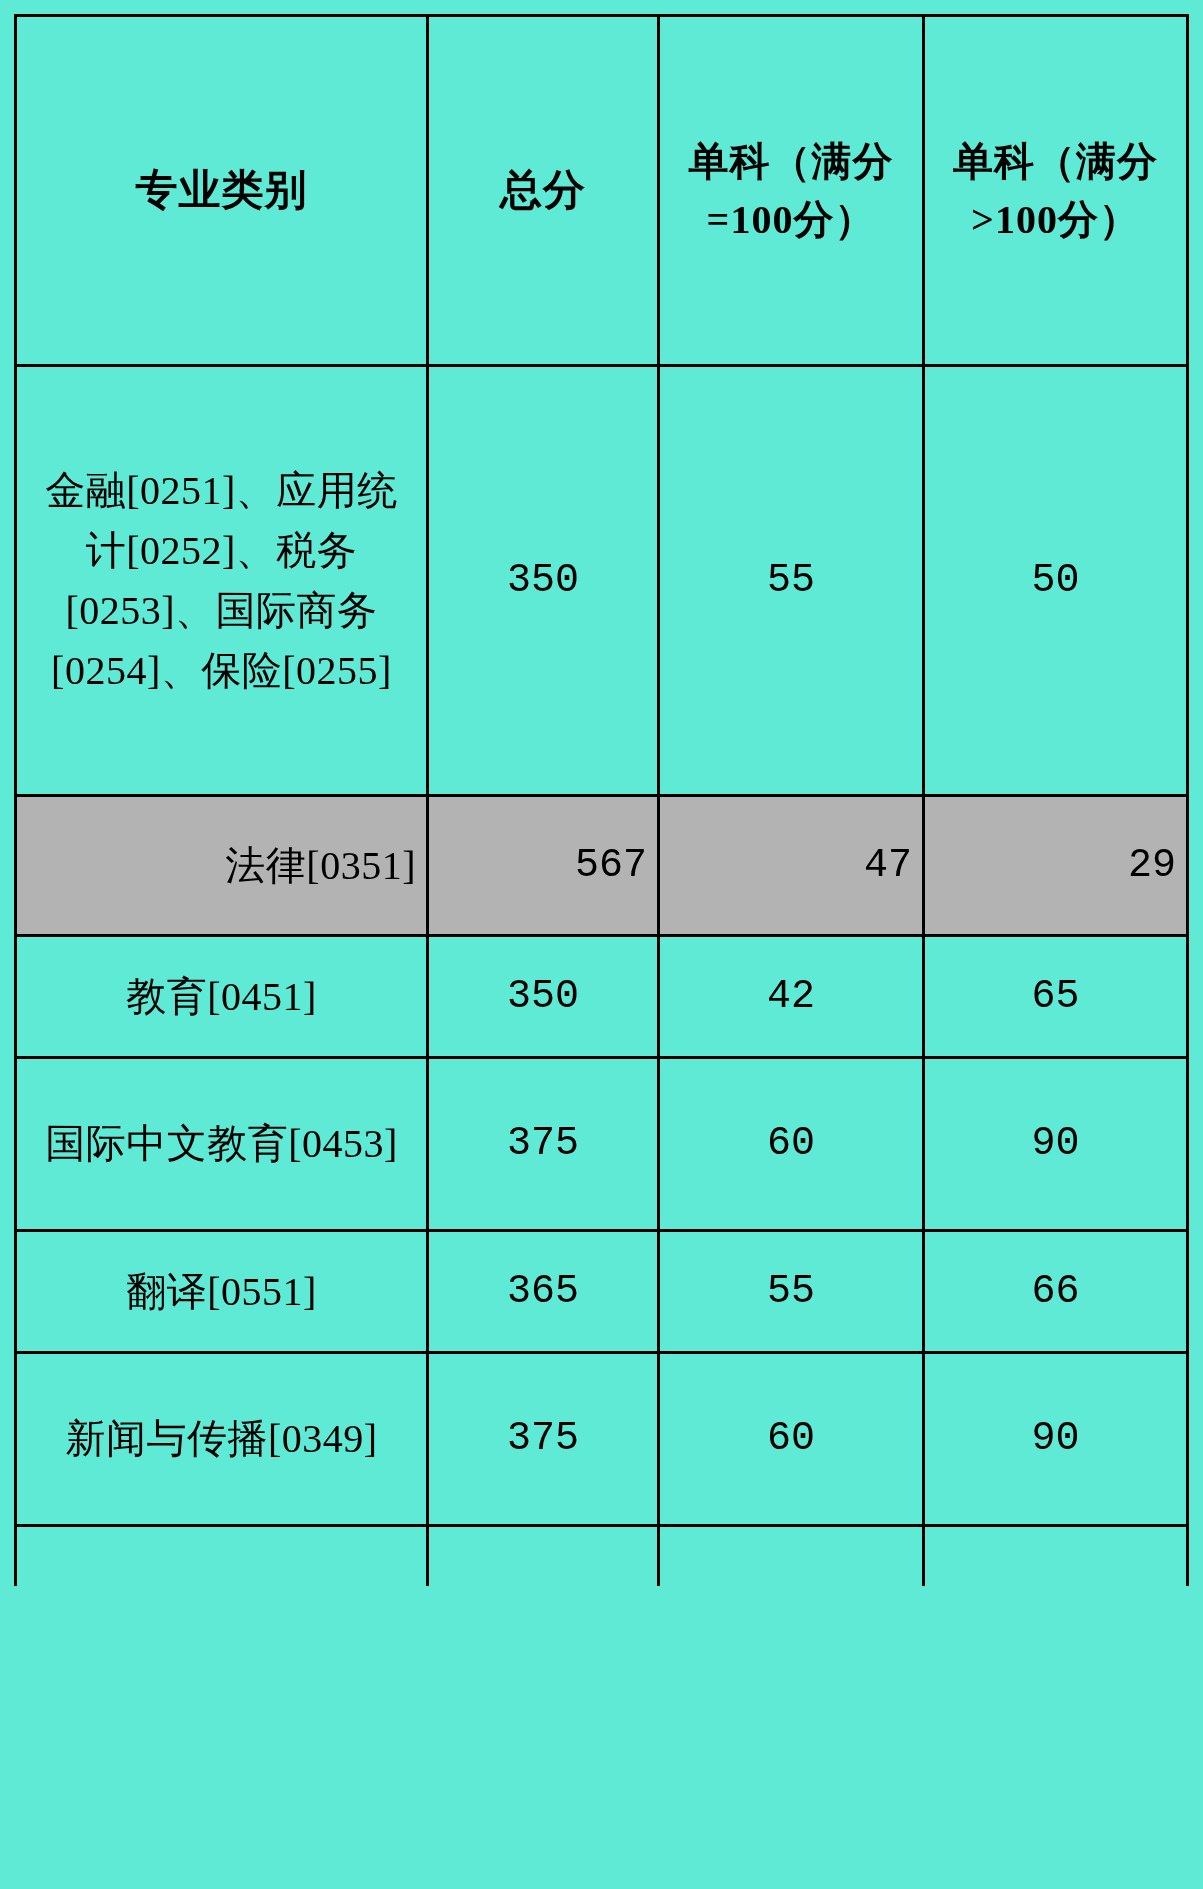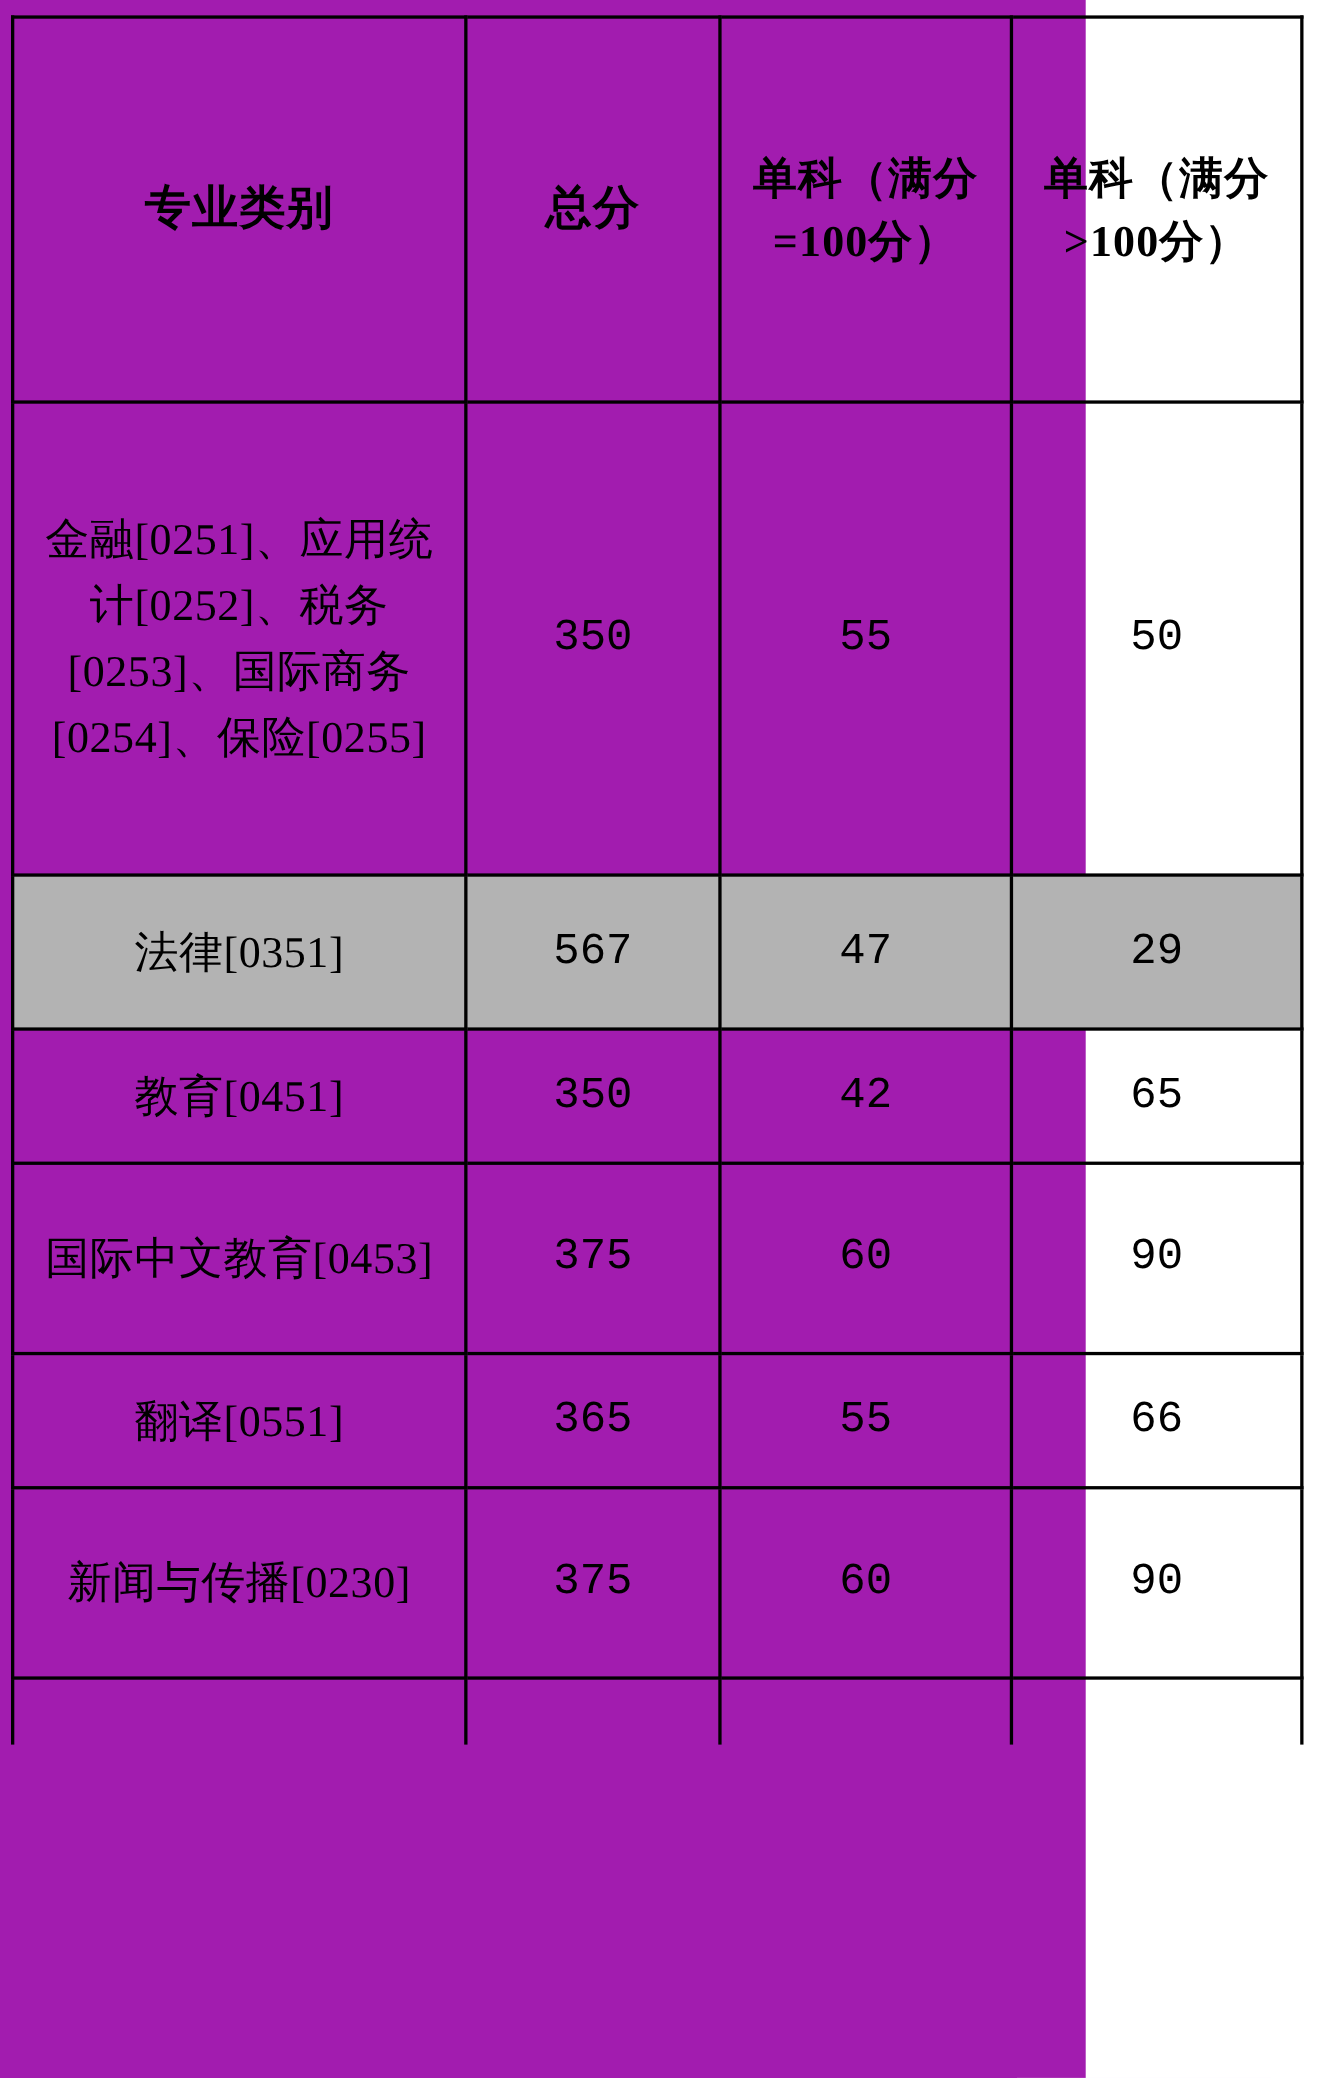--- a/index.html
+++ b/index.html
@@ -5,25 +5,25 @@
   html, body {
     margin: 0;
     padding: 0;
     background: #ffffff;
   }
   body {
     width: 1203px;
     font-family: "Liberation Serif", "DejaVu Serif", serif;
   }
   .page {
-    width: 987px;
+    width: 1203px;
     min-height: 1889px;
     box-sizing: border-box;
     padding: 14px 10px 0 10px;
-    background: #a21caf;
+    background: #5eead4;
   }
   table.score-table {
     border-collapse: collapse;
     table-layout: fixed;
     width: 1172px;
     margin: 0 auto;
   }
   table.score-table col.c0 { width: 412px; }
   table.score-table col.c1 { width: 231px; }
   table.score-table col.c2 { width: 265px; }
@@ -58,21 +58,21 @@
     letter-spacing: 0.5px;
   }
   table.score-table tbody td.num {
     font-size: 40px;
     font-family: Liberation Mono, monospace;
   }
   tr.highlight td {
     background: #b3b3b3;
   }
   tr.r-finance td { height: 430px; }
-  tr.r-law td { height: 140px; }
+  tr.r-law td { height: 140px; text-align: right; }
   tr.r-edu td { height: 122px; }
   tr.r-chinese td { height: 173px; text-align: center; }
   tr.r-translate td { height: 122px; }
   tr.r-news td { height: 173px; }
   tr.r-tail td { height: 60px; border-bottom: none; }
   tr.r-tail td.first { border-left: 3px solid #000; }
 </style>
 </head>
 <body>
 
@@ -117,21 +117,21 @@
         <td class="num">60</td>
         <td class="num">90</td>
       </tr>
       <tr class="r-translate">
         <td class="cat">翻译[0551]</td>
         <td class="num">365</td>
         <td class="num">55</td>
         <td class="num">66</td>
       </tr>
       <tr class="r-news">
-        <td class="cat">新闻与传播[0230]</td>
+        <td class="cat">新闻与传播[0349]</td>
         <td class="num">375</td>
         <td class="num">60</td>
         <td class="num">90</td>
       </tr>
       <tr class="r-tail">
         <td class="first"></td>
         <td></td>
         <td></td>
         <td></td>
       </tr>

